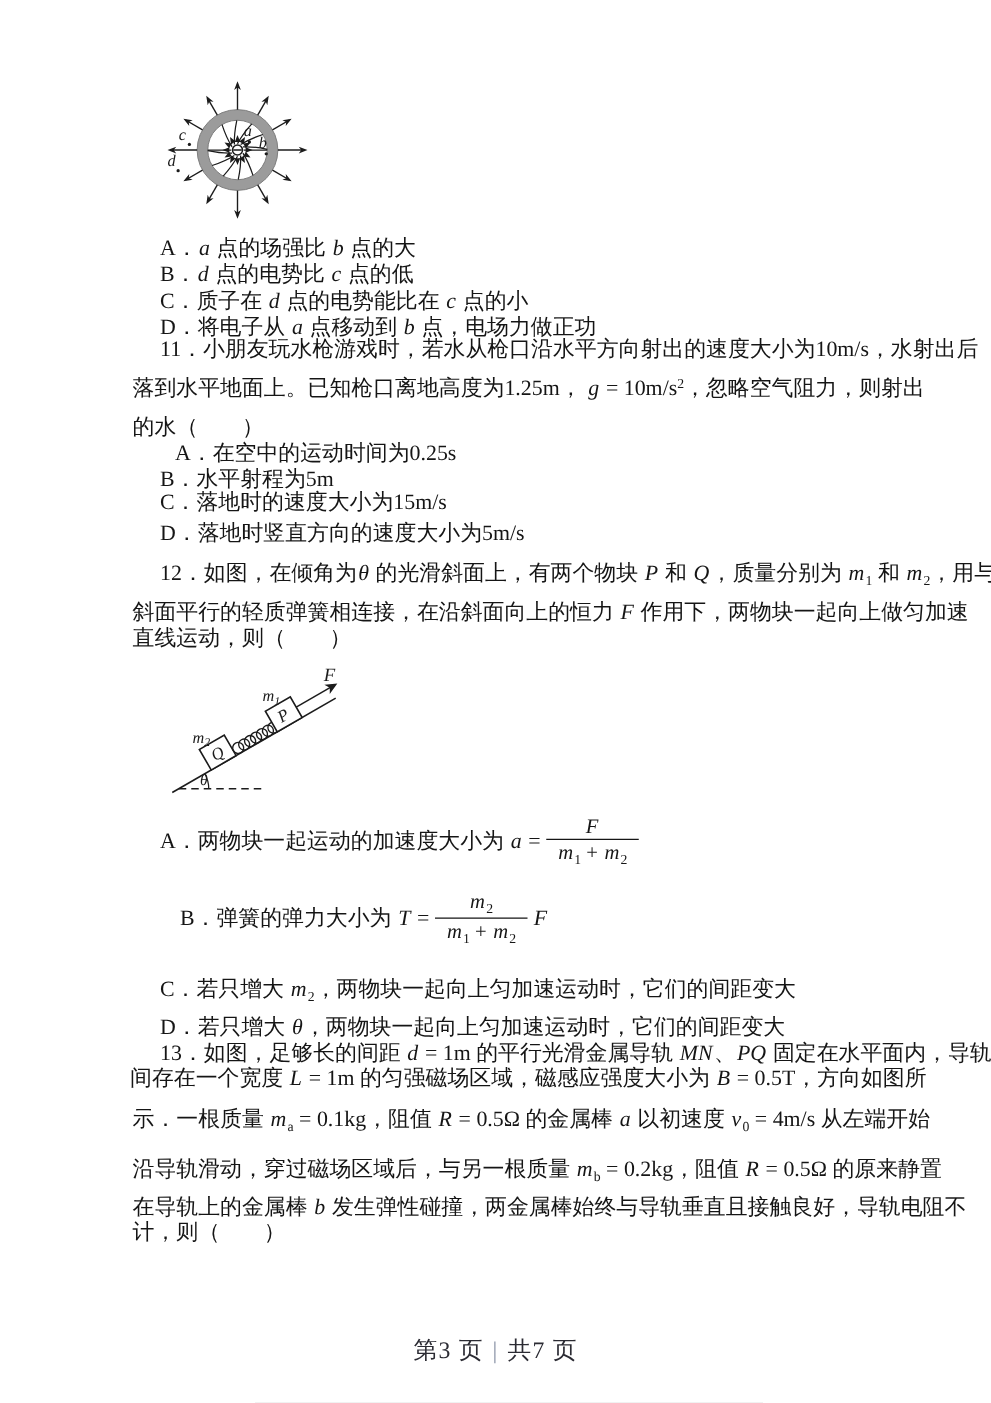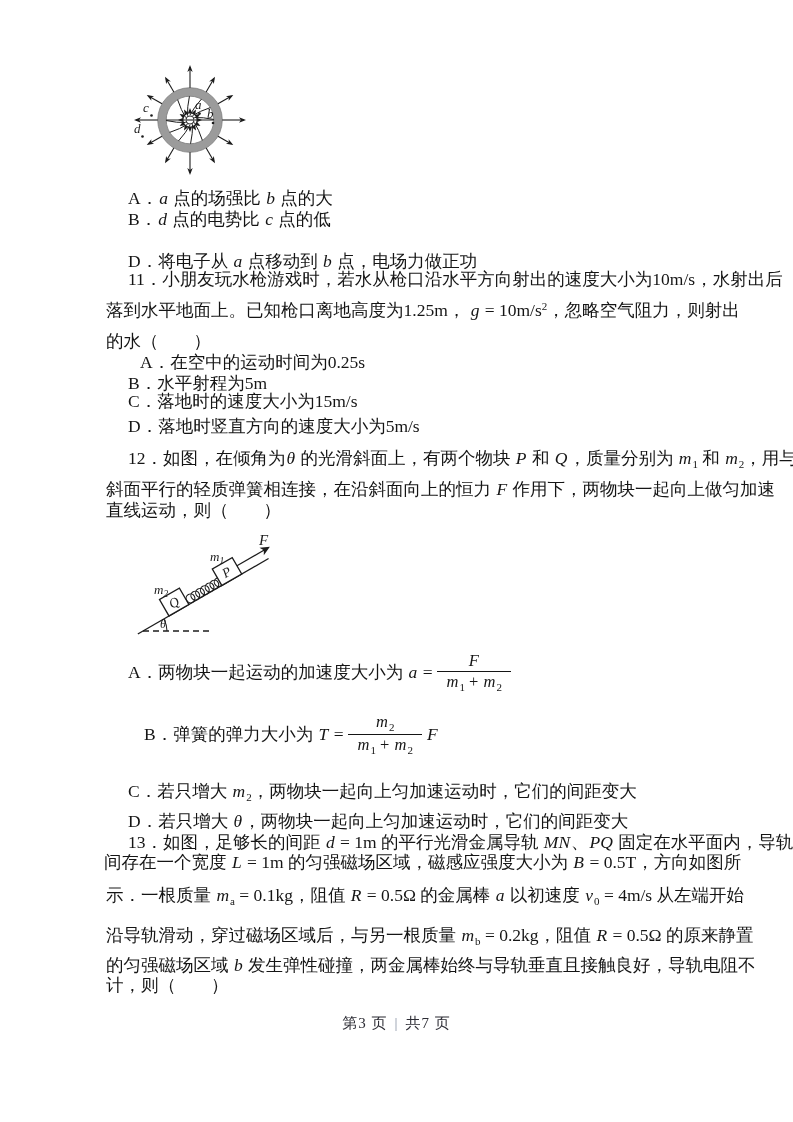--- a/index.html
+++ b/index.html
@@ -14,22 +14,22 @@
   .seg-sub{font-size:11px;vertical-align:-4px;font-style:normal;}
   .seg-sup{font-size:11px;vertical-align:6px;font-style:normal;}
   .frac{display:inline-block;text-align:center;vertical-align:middle;margin:0 4px;font-size:16.5px;}
   .fnum{display:block;padding:0 9px;line-height:1.15;}
   .fden{display:block;border-top:1.4px solid #151515;padding:1px 9px 0;line-height:1.15;}
   .fig{position:absolute;}
   .fig svg{display:block;}
   .fig text{font-family:"Liberation Serif","DejaVu Serif",serif;fill:#1c1c1c;}
   .ital{font-style:italic;}
   .footer{
-    position:absolute;left:0;top:1014px;width:100%;text-align:center;
-    font-size:15px;color:#2b2b33;letter-spacing:1px;
+    position:absolute;left:0;top:1067px;width:100%;text-align:center;
+    font-size:19px;color:#2b2b33;letter-spacing:1px;
   }
   .footer .sep{color:#8a93a6;margin:0 7px;}
 </style>
 </head>
 <body>
 
 <div class="page">
 
   <div class="fig" style="left:133px;top:62px;">
     <svg width="116" height="118" viewBox="0 0 116 118">
@@ -94,20 +94,21 @@
       <circle cx="80" cy="61" r="1.3" fill="#1c1c1c"></circle>
       <text x="10" y="50" font-size="13" class="ital">c</text>
       <circle cx="18.5" cy="53.5" r="1.3" fill="#1c1c1c"></circle>
       <text x="1" y="71" font-size="13" class="ital">d</text>
       <circle cx="9.5" cy="74.5" r="1.3" fill="#1c1c1c"></circle>
     </svg>
   </div>
 
   <div class="line" style="left:128px;top:209px;"><span class="seg-n">B．</span><span class="seg-i">d</span><span class="seg-n"> 点的电势比 </span><span class="seg-i">c</span><span class="seg-n"> 点的低</span></div>
   <div class="line" style="left:128px;top:188px;"><span class="seg-n">A．</span><span class="seg-i">a</span><span class="seg-n"> 点的场强比 </span><span class="seg-i">b</span><span class="seg-n"> 点的大</span></div>
+  <div class="line" style="left:128px;top:230px;"><span class="seg-n">C．质子在 </span><span class="seg-i">d</span><span class="seg-n"> 点的电势能比在 </span><span class="seg-i">c</span><span class="seg-n"> 点的小</span></div>
   <div class="line" style="left:128px;top:251px;"><span class="seg-n">D．将电子从 </span><span class="seg-i">a</span><span class="seg-n"> 点移动到 </span><span class="seg-i">b</span><span class="seg-n"> 点，电场力做正功</span></div>
 
   <div class="line" style="left:128px;top:269px;"><span class="seg-n">11．小朋友玩水枪游戏时，若水从枪口沿水平方向射出的速度大小为10m/s，水射出后</span></div>
   <div class="line" style="left:106px;top:300px;"><span class="seg-n">落到水平地面上。已知枪口离地高度为1.25m， </span><span class="seg-i">g</span><span class="seg-n"> = 10m/s</span><span class="seg-sup">2</span><span class="seg-n">，忽略空气阻力，则射出</span></div>
   <div class="line" style="left:106px;top:331px;"><span class="seg-n">的水（　　）</span></div>
   <div class="line" style="left:140px;top:352px;"><span class="seg-n">A．在空中的运动时间为0.25s</span></div>
   <div class="line" style="left:128px;top:373px;"><span class="seg-n">B．水平射程为5m</span></div>
   <div class="line" style="left:128px;top:391px;"><span class="seg-n">C．落地时的速度大小为15m/s</span></div>
   <div class="line" style="left:128px;top:416px;"><span class="seg-n">D．落地时竖直方向的速度大小为5m/s</span></div>
 
@@ -160,20 +161,20 @@
     </span>
     <span><span class="seg-i">F</span></span>
   </div>
   <div class="line" style="left:128px;top:781px;"><span class="seg-n">C．若只增大 </span><span class="seg-i">m</span><span class="seg-sub">2</span><span class="seg-n">，两物块一起向上匀加速运动时，它们的间距变大</span></div>
   <div class="line" style="left:128px;top:811px;"><span class="seg-n">D．若只增大 </span><span class="seg-i">θ</span><span class="seg-n">，两物块一起向上匀加速运动时，它们的间距变大</span></div>
 
   <div class="line" style="left:128px;top:832px;"><span class="seg-n">13．如图，足够长的间距 </span><span class="seg-i">d</span><span class="seg-n"> = 1m 的平行光滑金属导轨 </span><span class="seg-i">MN</span><span class="seg-n">、</span><span class="seg-i">PQ</span><span class="seg-n"> 固定在水平面内，导轨</span></div>
   <div class="line" style="left:104px;top:852px;text-align:center;"><span class="seg-n">间存在一个宽度 </span><span class="seg-i">L</span><span class="seg-n"> = 1m 的匀强磁场区域，磁感应强度大小为 </span><span class="seg-i">B</span><span class="seg-n"> = 0.5T，方向如图所</span></div>
   <div class="line" style="left:106px;top:885px;"><span class="seg-n">示．一根质量 </span><span class="seg-i">m</span><span class="seg-sub">a</span><span class="seg-n"> = 0.1kg，阻值 </span><span class="seg-i">R</span><span class="seg-n"> = 0.5Ω 的金属棒 </span><span class="seg-i">a</span><span class="seg-n"> 以初速度 </span><span class="seg-i">v</span><span class="seg-sub">0</span><span class="seg-n"> = 4m/s 从左端开始</span></div>
   <div class="line" style="left:106px;top:925px;"><span class="seg-n">沿导轨滑动，穿过磁场区域后，与另一根质量 </span><span class="seg-i">m</span><span class="seg-sub">b</span><span class="seg-n"> = 0.2kg，阻值 </span><span class="seg-i">R</span><span class="seg-n"> = 0.5Ω 的原来静置</span></div>
-  <div class="line" style="left:106px;top:955px;"><span class="seg-n">的匀强磁场区域 </span><span class="seg-i">b</span><span class="seg-n"> 发生弹性碰撞，两金属棒始终与导轨垂直且接触良好，导轨电阻不</span></div>
+  <div class="line" style="left:106px;top:955px;"><span class="seg-n">在导轨上的金属棒 </span><span class="seg-i">b</span><span class="seg-n"> 发生弹性碰撞，两金属棒始终与导轨垂直且接触良好，导轨电阻不</span></div>
   <div class="line" style="left:106px;top:975px;"><span class="seg-n">计，则（　　）</span></div>
 
   <div class="footer">
     <span>第3 页</span><span class="sep">|</span><span>共7 页</span>
   </div>
 
 </div>
 
 </body></html>

